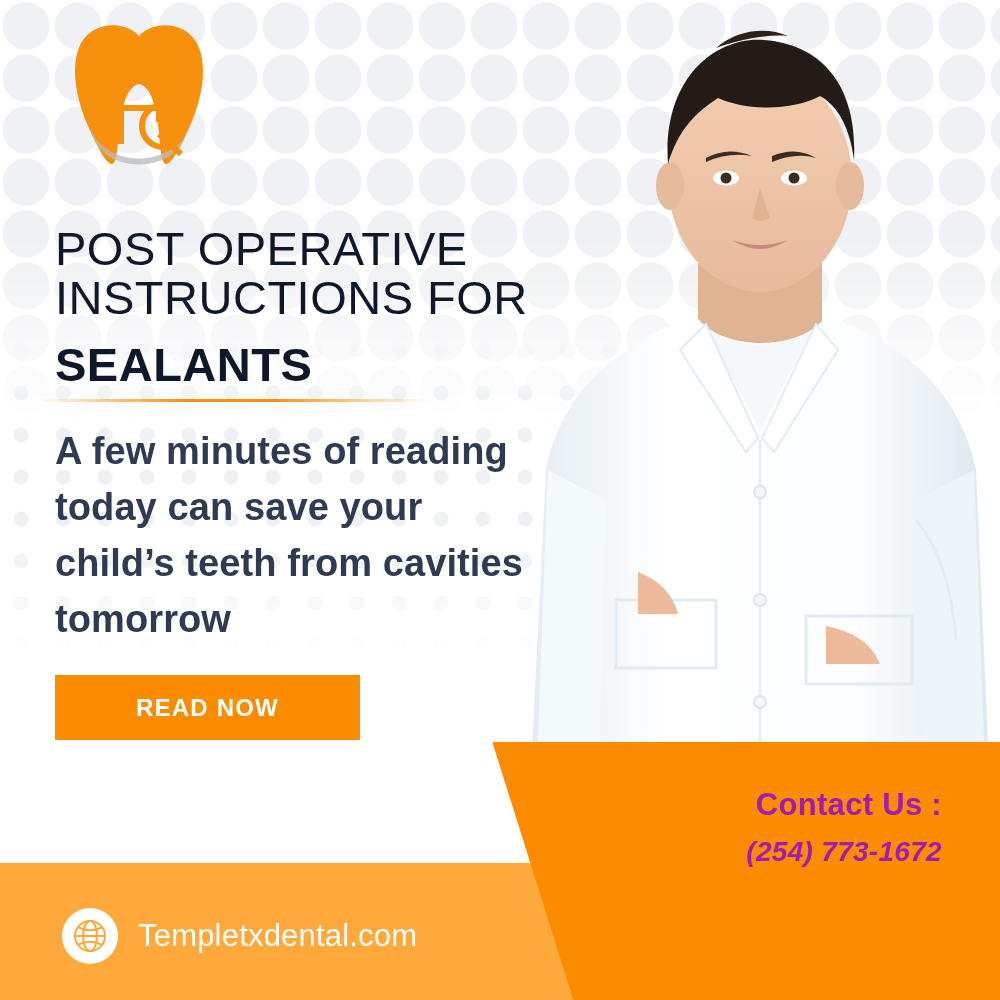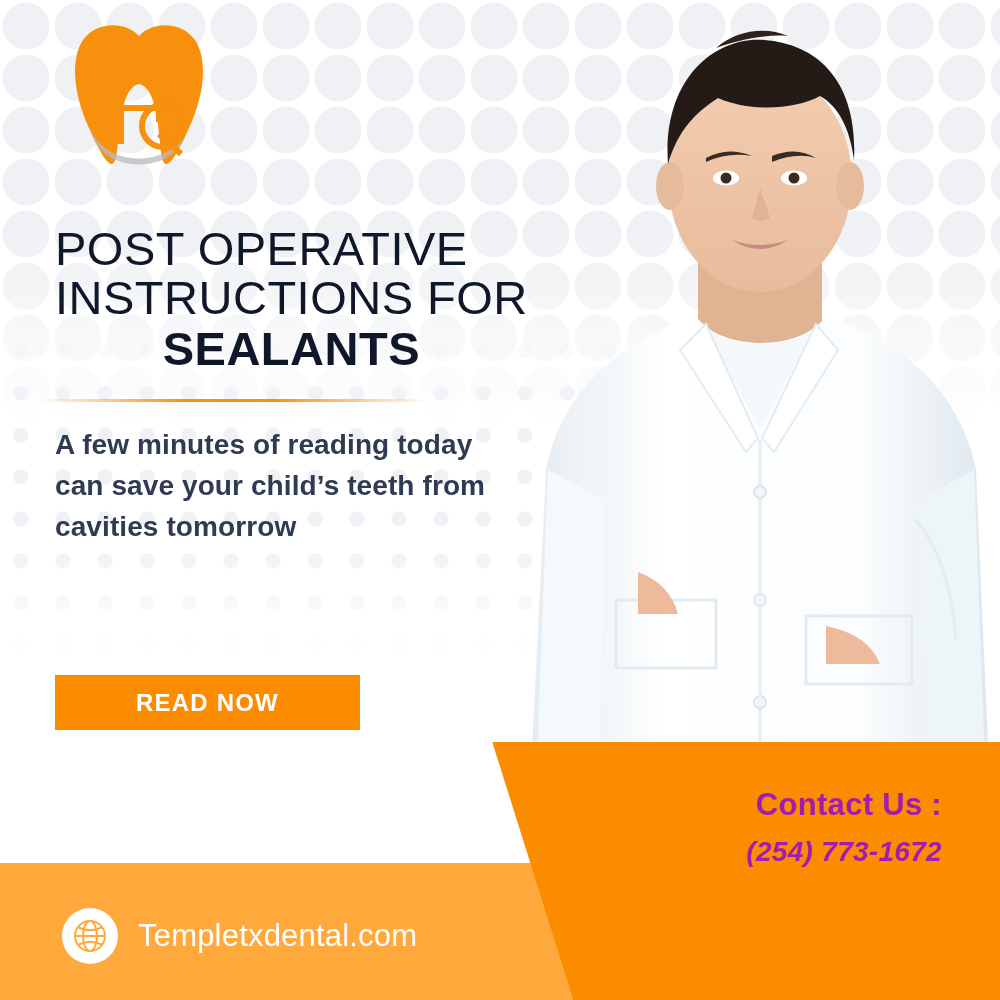--- a/index.html
+++ b/index.html
@@ -68,50 +68,49 @@
     font-size:47px;
     font-weight:300;
     letter-spacing:0.5px;
     white-space:nowrap;
     display:block;
   }
   .headline .line.bold {
     font-weight:700;
     letter-spacing:0.5px;
     font-size:47px;
-    margin-top:2px;
-    text-align:center;
+    margin-top:18px;
   }
 
   .divider {
     position:absolute;
     left:38px; top:399px;
     width:390px; height:3px;
     background:linear-gradient(to right, rgba(247,144,13,0) 0%, #f7900d 38%, #f7900d 60%, rgba(247,144,13,0) 100%);
     z-index:6;
   }
 
   
   .subhead {
     position:absolute;
     left:55px; top:424px;
     width:470px;
     z-index:6;
     color:#2f3b52;
-    font-size:28px;
+    font-size:38px;
     font-weight:700;
     line-height:1.47;
     letter-spacing:0.1px;
   }
 
   
   .cta {
     position:absolute;
     left:55px; top:675px;
-    width:305px; height:55px;
+    width:305px; height:65px;
     background:#FB8C00;
     border:none;
     color:#ffffff;
     font-family:"Liberation Sans", sans-serif;
     font-size:24px;
     font-weight:700;
     letter-spacing:1.2px;
     display:flex;
     align-items:center;
     justify-content:center;

